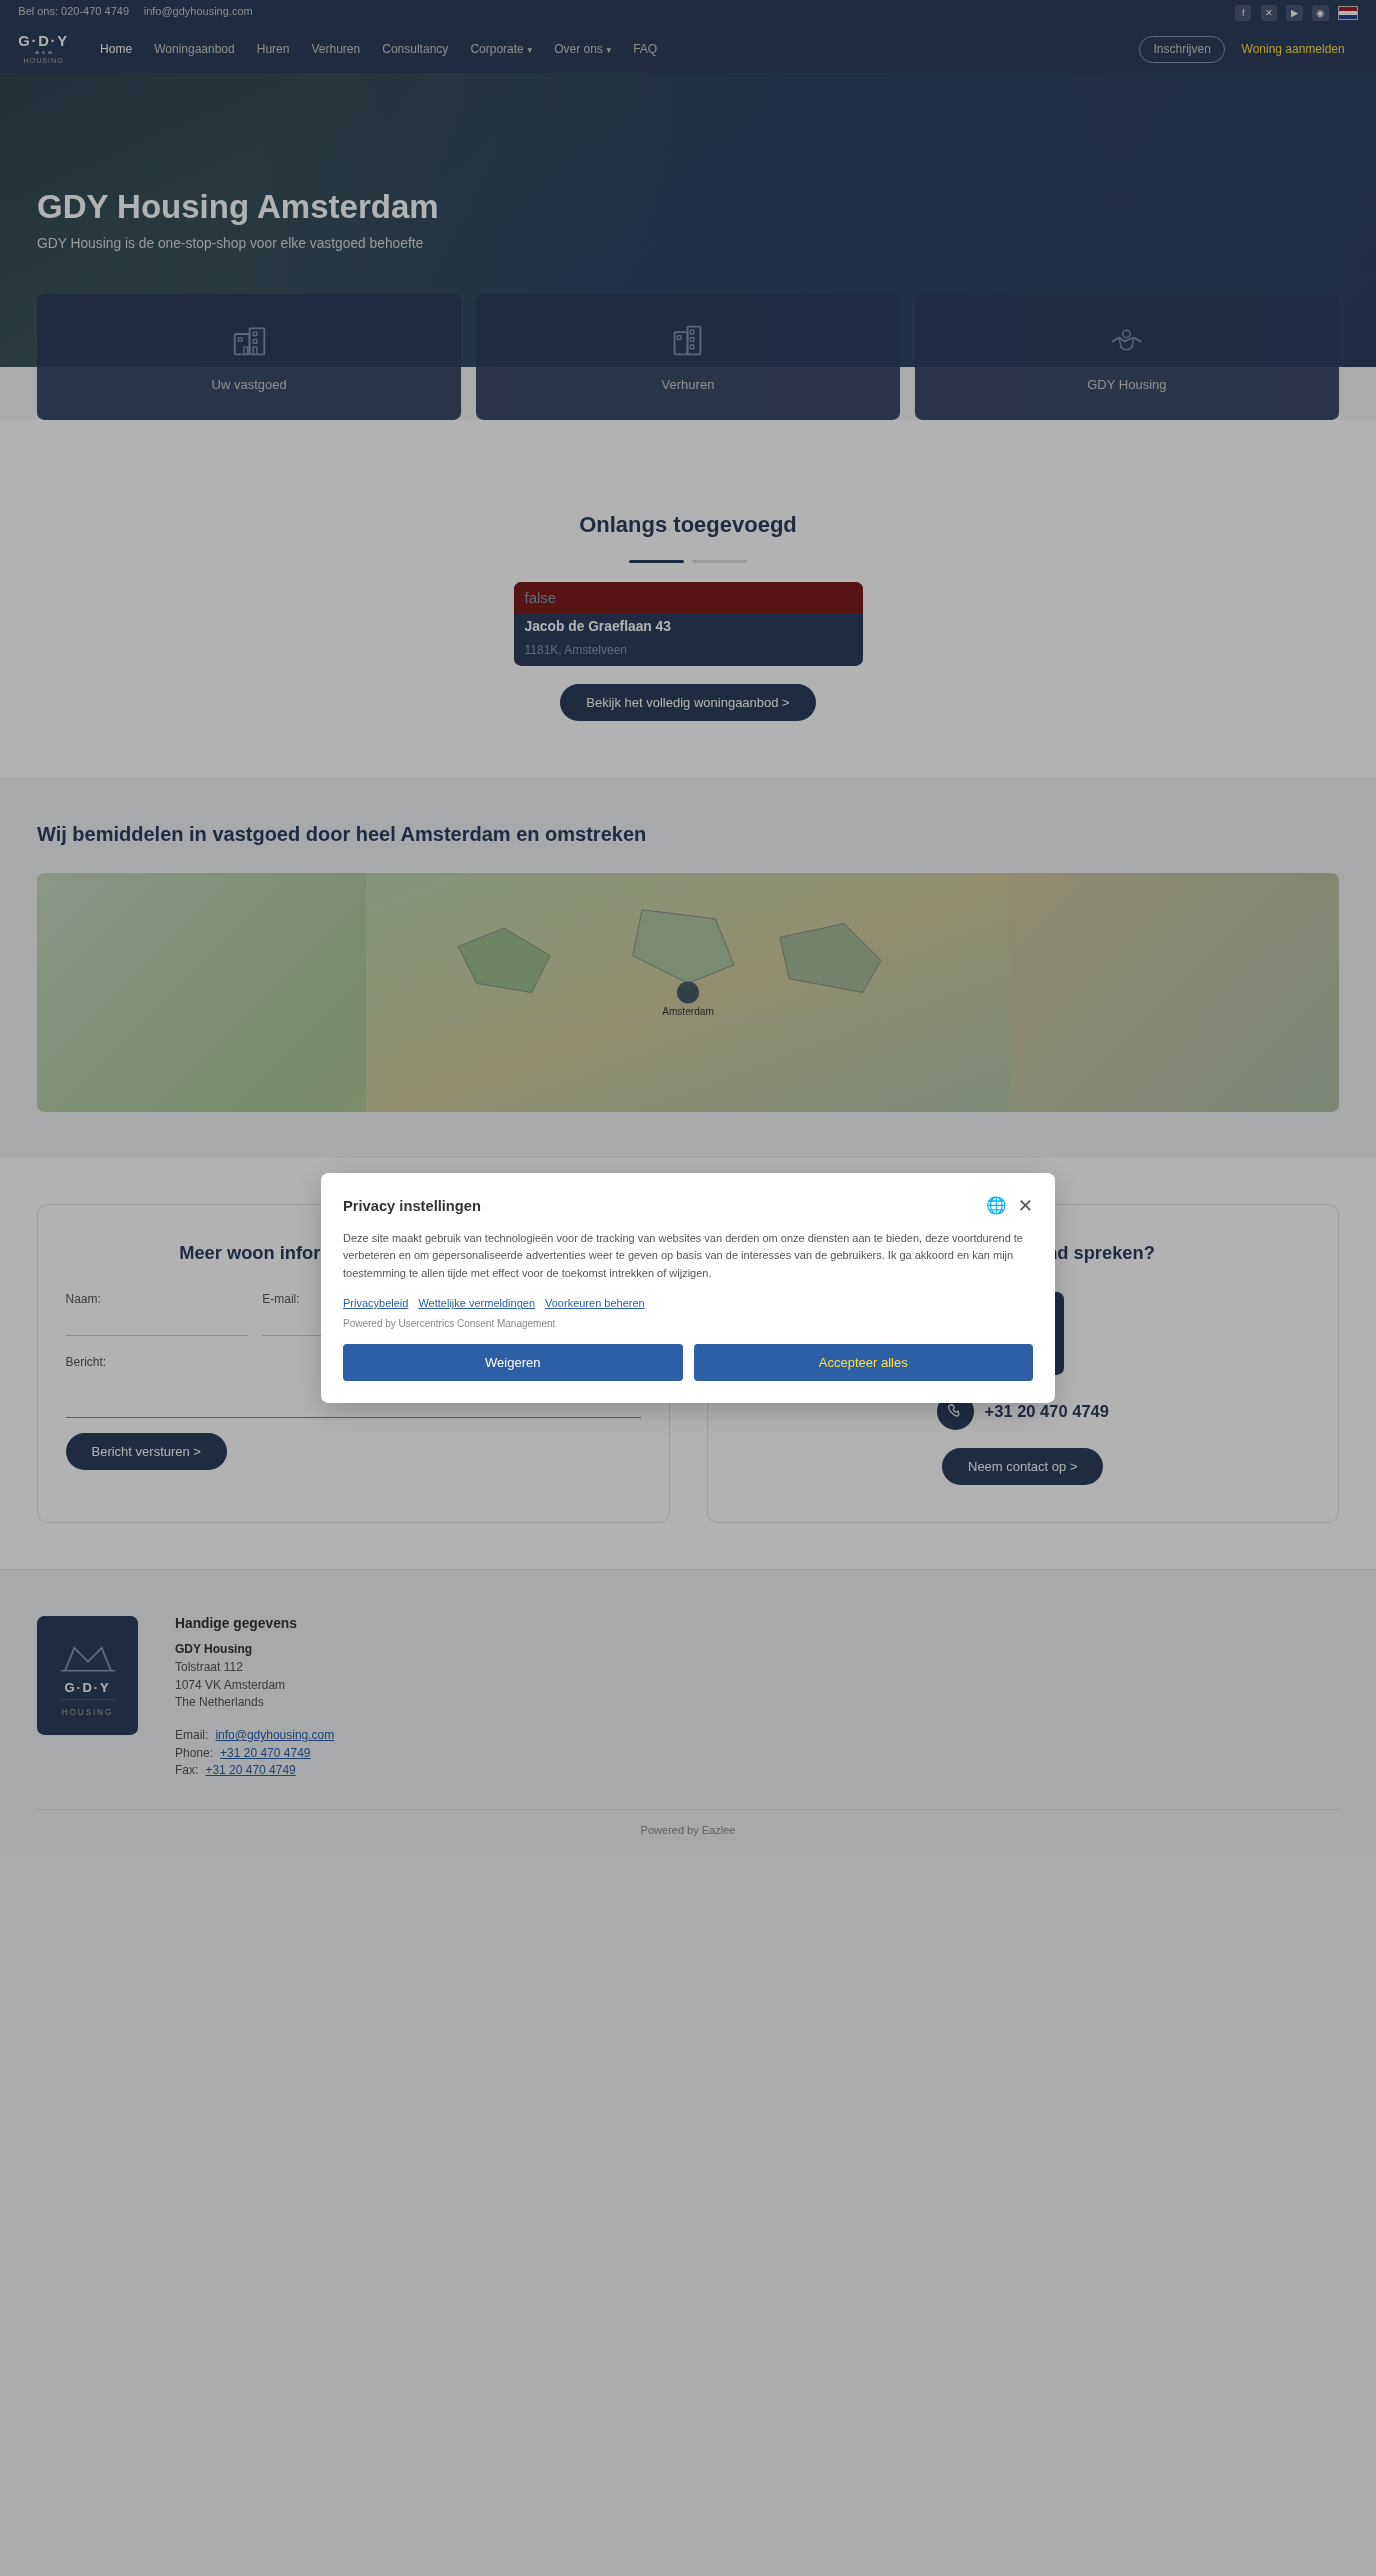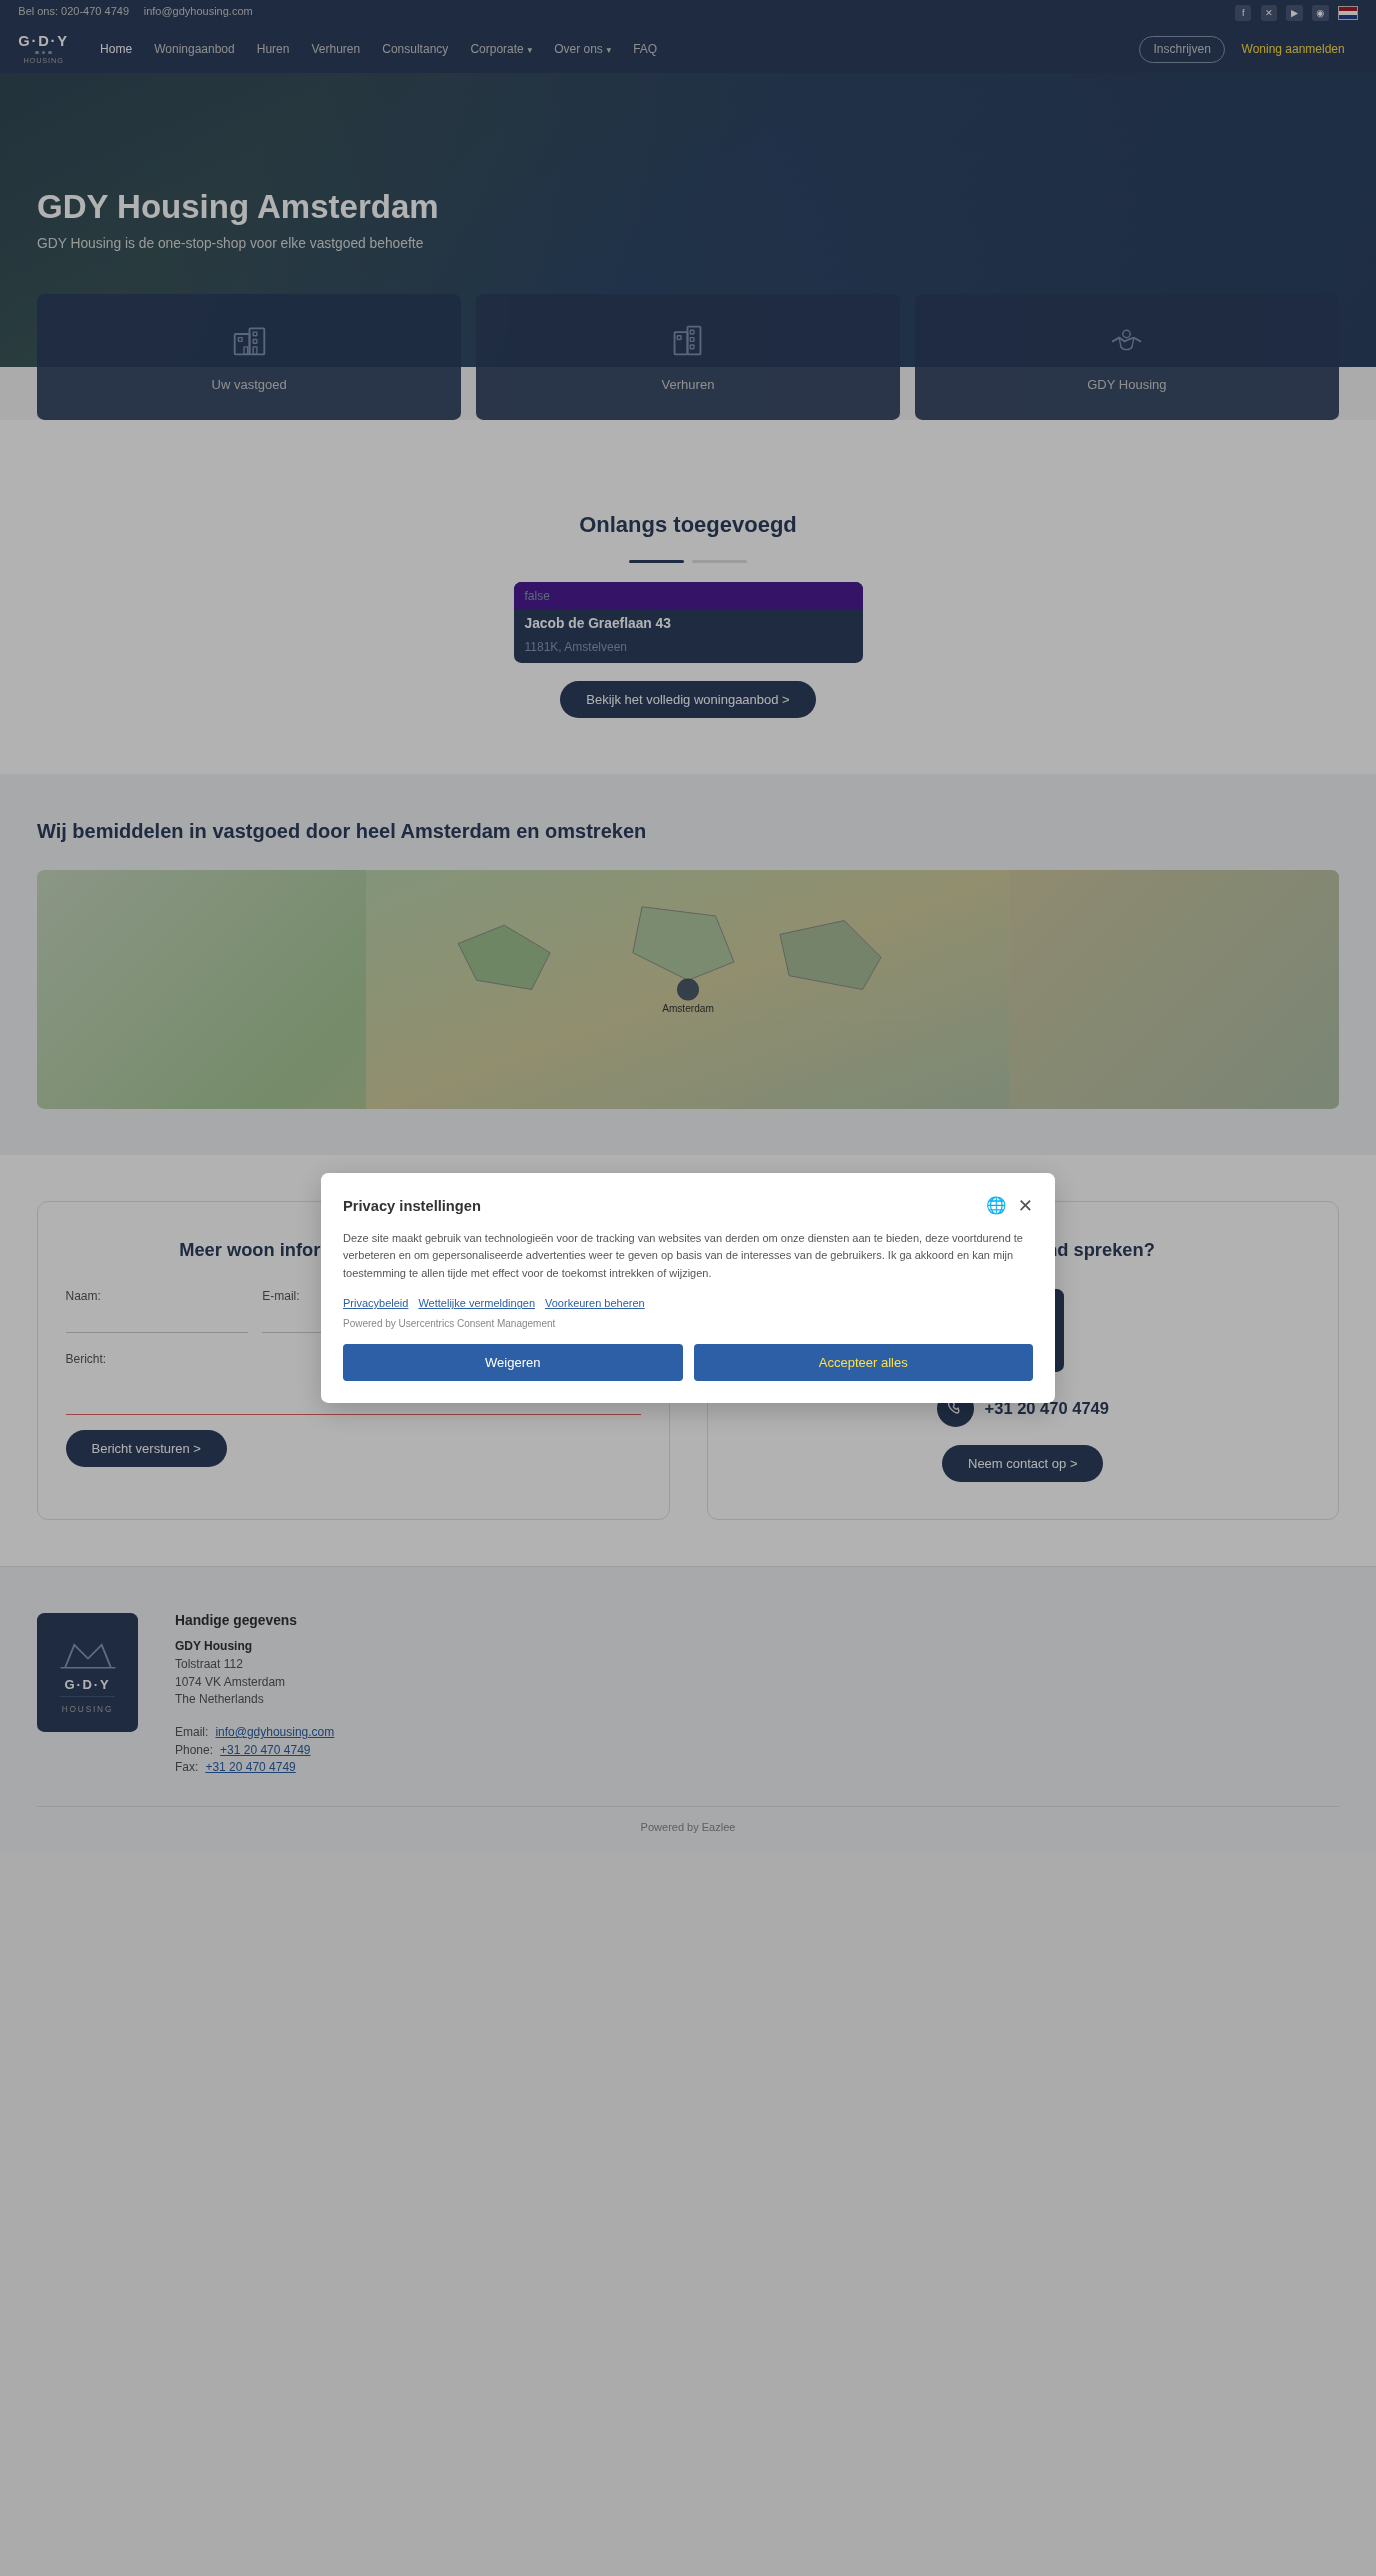--- a/index.html
+++ b/index.html
@@ -114,21 +114,21 @@
     .section-title { text-align: center; font-size: 22px; font-weight: bold; color: #2c3e5e; margin-bottom: 22px; }
 
     
     .listing-item {
       background: #2c3e5e;
       border-radius: 7.3px;
       overflow: hidden;
       max-width: 349px;
       margin: 0 auto;
     }
-    .listing-false { color: #8a9bb5; font-size: 12px; padding: 7.3px 11px; background: #4c1d95; }
+    .listing-false { color: #8a9bb5; font-size: 15px; padding: 7.3px 11px; background: #7f1d1d; }
     .listing-address { color: #fff; font-size: 13.8px; font-weight: bold; padding: 5.5px 11px; }
     .listing-city { color: #8a9bb5; font-size: 12px; padding: 3.7px 11px 9.2px; }
 
     .btn-bekijk {
       display: block;
       margin: 18.3px auto;
       background: #2c3e5e;
       color: #fff;
       border: none;
       padding: 11px 26px;

